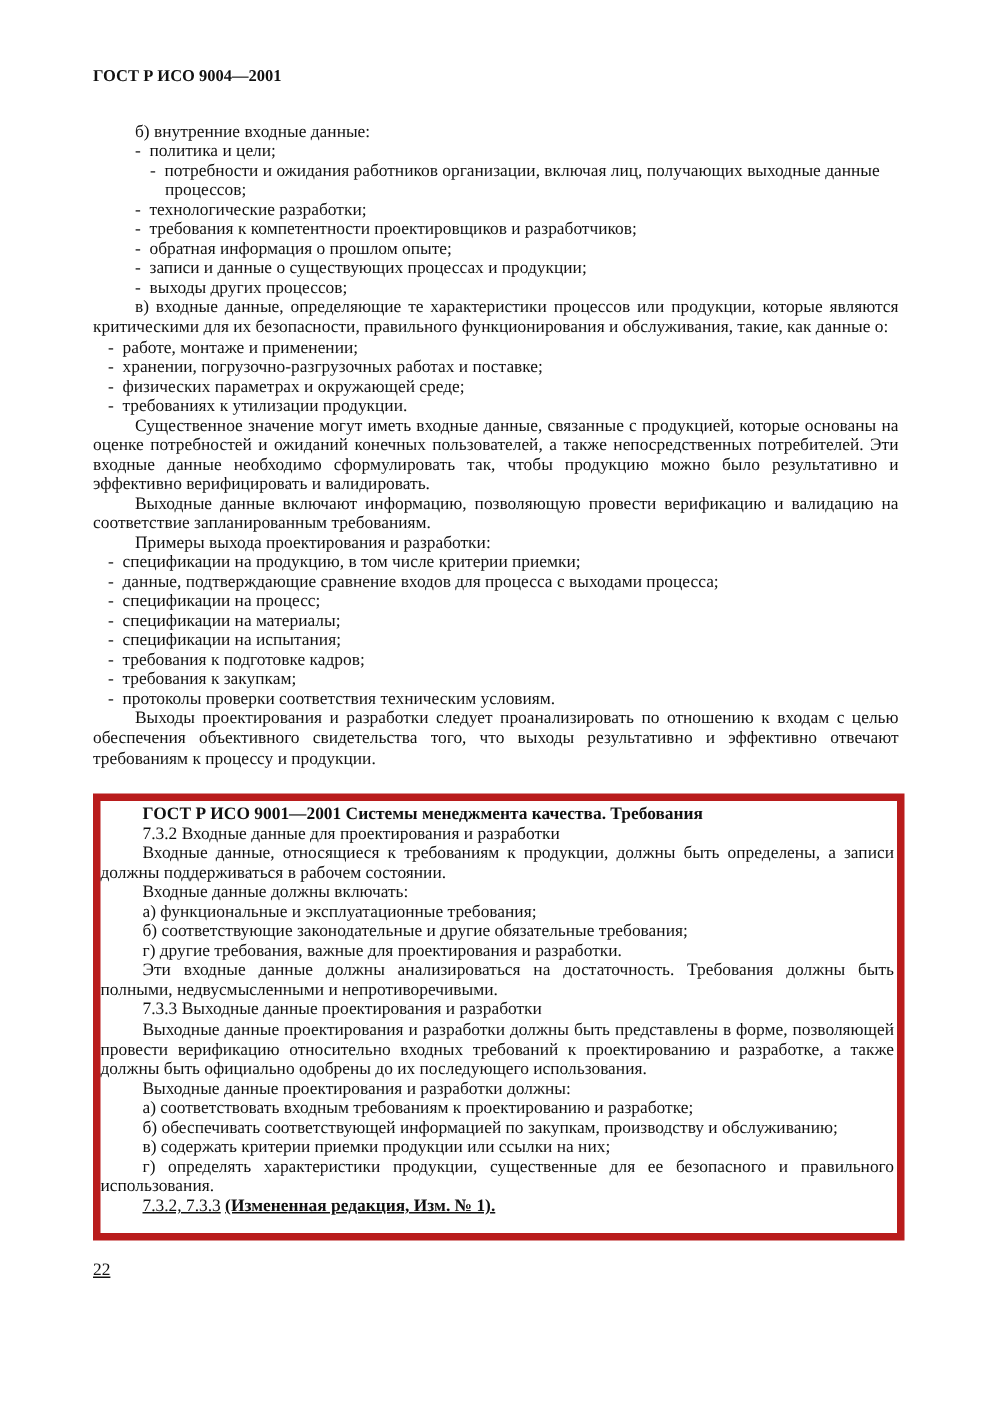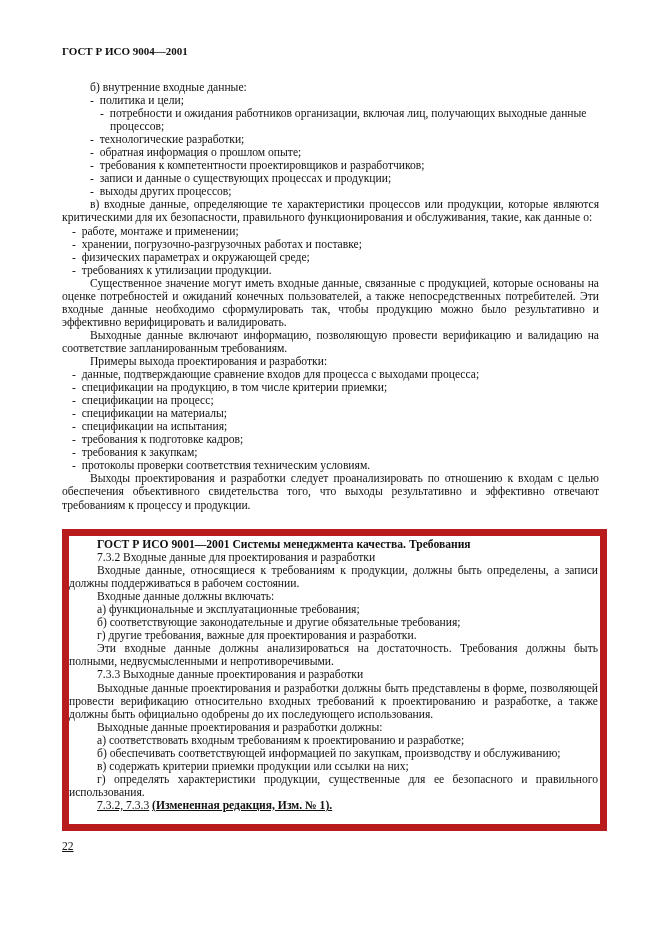--- a/index.html
+++ b/index.html
@@ -19,21 +19,21 @@
     }
     .p { text-align: justify; text-indent: 28px; margin: 0; }
     .lead { padding-left: 28px; margin: 0; }
     .dash { padding-left: 38px; text-indent: -10px; margin: 0; }
     .dash.wrap { padding-left: 48px; text-indent: -10px; }
     .dash::before { content: "-\00a0\00a0"; }
     .ul2 { margin: 0; padding: 0; list-style: none; }
     .ul2 li { padding-left: 38px; text-indent: -10px; margin: 0; }
     .box {
       position: absolute; left: 62px; top: 529px; width: 531px; height: 286px;
-      border: 7px solid #b91c1c;
+      border: 5px solid #b91c1c;
       padding: 2px 0 0 0;
     }
     .box .inner { padding-left: 0px; padding-right: 2px; }
     .box .title { font-weight: bold; padding-left: 28px; margin: 0; }
     .box .p { text-indent: 28px; }
     .box .item { padding-left: 28px; margin: 0; }
     .box .amend { padding-left: 28px; margin: 0; }
     .box .amend b { text-decoration: underline; }
     .amend-nums { text-decoration: underline; }
     .pagenum { position: absolute; left: 62px; top: 840px; font-size: 11.6px; text-decoration: underline; }
@@ -42,40 +42,40 @@
 <body>
 
 <div class="header">ГОСТ Р ИСО 9004—2001</div>
 
 <div class="main">
   <p class="lead">б) внутренние входные данные:</p>
   <ul class="ul2">
     <li class="dash">политика и цели;</li>
     <li class="dash wrap">потребности и ожидания работников организации, включая лиц, получающих выходные данные процессов;</li>
     <li class="dash">технологические разработки;</li>
+    <li class="dash">требования к компетентности проектировщиков и разработчиков;</li>
     <li class="dash">обратная информация о прошлом опыте;</li>
-    <li class="dash">требования к компетентности проектировщиков и разработчиков;</li>
     <li class="dash">записи и данные о существующих процессах и продукции;</li>
     <li class="dash">выходы других процессов;</li>
   </ul>
 
   <p class="p">в) входные данные, определяющие те характеристики процессов или продукции, которые являются критическими для их безопасности, правильного функционирования и обслуживания, такие, как данные о:</p>
   <ul class="ul2">
     <li class="dash" style="padding-left:20px">работе, монтаже и применении;</li>
     <li class="dash" style="padding-left:20px">хранении, погрузочно-разгрузочных работах и поставке;</li>
     <li class="dash" style="padding-left:20px">физических параметрах и окружающей среде;</li>
     <li class="dash" style="padding-left:20px">требованиях к утилизации продукции.</li>
   </ul>
 
   <p class="p">Существенное значение могут иметь входные данные, связанные с продукцией, которые основаны на оценке потребностей и ожиданий конечных пользователей, а также непосредственных потребителей. Эти входные данные необходимо сформулировать так, чтобы продукцию можно было результативно и эффективно верифицировать и валидировать.</p>
   <p class="p">Выходные данные включают информацию, позволяющую провести верификацию и валидацию на соответствие запланированным требованиям.</p>
   <p class="lead">Примеры выхода проектирования и разработки:</p>
   <ul class="ul2">
+    <li class="dash" style="padding-left:20px">спецификации на продукцию, в том числе критерии приемки;</li>
     <li class="dash" style="padding-left:20px">данные, подтверждающие сравнение входов для процесса с выходами процесса;</li>
-    <li class="dash" style="padding-left:20px">спецификации на продукцию, в том числе критерии приемки;</li>
     <li class="dash" style="padding-left:20px">спецификации на процесс;</li>
     <li class="dash" style="padding-left:20px">спецификации на материалы;</li>
     <li class="dash" style="padding-left:20px">спецификации на испытания;</li>
     <li class="dash" style="padding-left:20px">требования к подготовке кадров;</li>
     <li class="dash" style="padding-left:20px">требования к закупкам;</li>
     <li class="dash" style="padding-left:20px">протоколы проверки соответствия техническим условиям.</li>
   </ul>
   <p class="p">Выходы проектирования и разработки следует проанализировать по отношению к входам с целью обеспечения объективного свидетельства того, что выходы результативно и эффективно отвечают требованиям к процессу и продукции.</p>
 </div>
 

